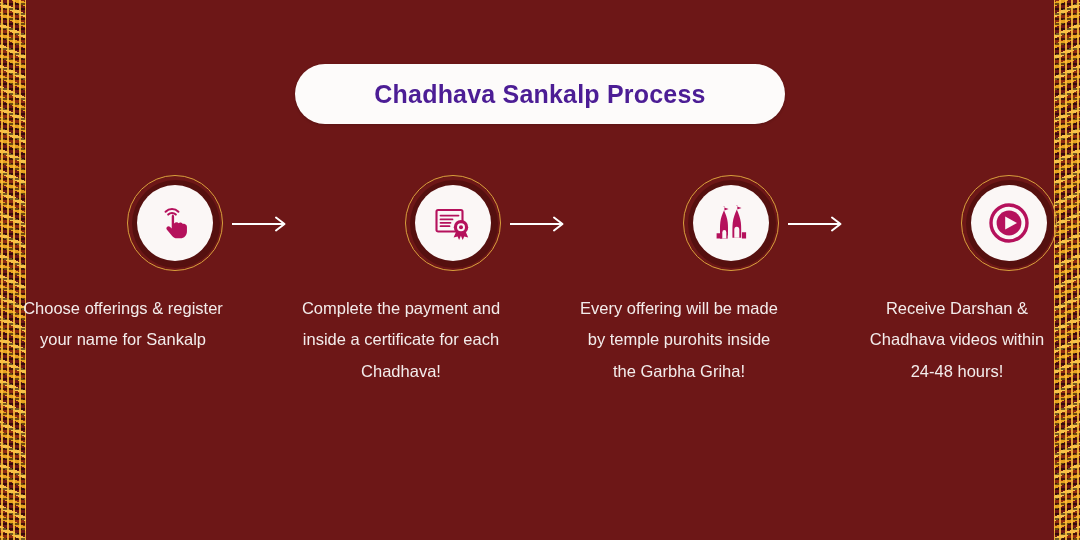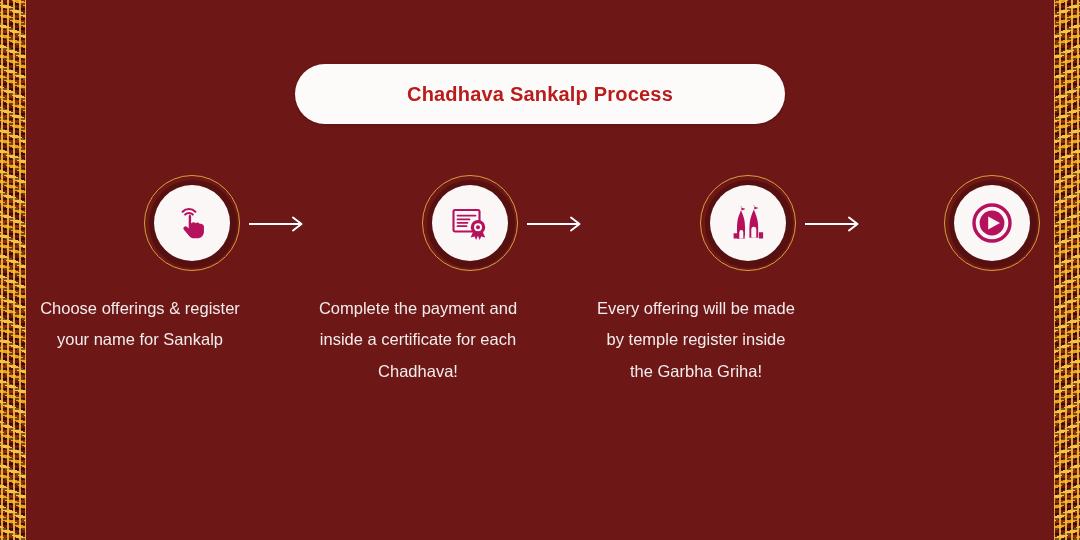--- a/index.html
+++ b/index.html
@@ -66,22 +66,22 @@
     width: 490px;
     height: 60px;
     border-radius: 30px;
     background: #fdfbfa;
     display: flex;
     align-items: center;
     justify-content: center;
     box-shadow: 0 1px 3px rgba(0,0,0,0.18);
   }
   .title-text {
-    color: #b91c1c;
-    font-size: 20px;
+    color: #4c1d95;
+    font-size: 25px;
     font-weight: bold;
     letter-spacing: 0.2px;
     white-space: nowrap;
   }
 
   
   .steps {
     position: absolute;
     left: 40px;
     top: 175px;
@@ -229,36 +229,37 @@
               <path d="M26.8 7.6c-1.7 4.0-3.5 8.3-4.05 13.0-0.5 4.3-0.35 9.1-0.3 15.2h8.7c0.05-6.1 0.2-10.9-0.3-15.2-0.55-4.7-2.35-9.0-4.05-13.0z"></path>
               <path d="M10.1 25.6h7.6v11.0h-7.6z"></path>
               <path d="M6.6 31.2h5.2c0 2.0 0 3.6 0 5.4h-5.2z"></path>
               <path d="M31.9 30.2h4.2c0 2.3 0 4.1 0 6.4h-4.2z"></path>
               <path d="M24.3 27.6a2.5 2.9 0 0 1 5.0 0v8.2h-5.0z" fill="#fbf7f6"></path>
               <path d="M12.3 30.4a2.0 2.4 0 0 1 4.0 0v6.2h-4.0z" fill="#fbf7f6"></path>
             </g>
           </svg>
         </div>
       </div>
-      <div class="caption">Every offering will be made by temple register inside the Garbha Griha!</div>
+      <div class="caption">Every offering will be made by temple purohits inside the Garbha Griha!</div>
     </div>
 
     <div class="arrow">
       <svg width="62" height="18" viewBox="0 0 62 18">
         <line x1="1" y1="9" x2="52" y2="9" stroke="#ffffff" stroke-width="2"></line>
         <polyline points="45,2.5 53.5,9 45,15.5" fill="none" stroke="#ffffff" stroke-width="2" stroke-linecap="round" stroke-linejoin="round"></polyline>
       </svg>
     </div>
 
     <div class="step">
       <div class="badge">
         <div class="disc">
           <svg width="48" height="48" viewBox="0 0 48 48">
             <circle cx="24" cy="24" r="18" fill="none" stroke="#b5115c" stroke-width="3.4"></circle>
             <circle cx="24" cy="24" r="12.4" fill="#b5115c"></circle>
             <polygon points="20.2,17.4 32.0,24 20.2,30.6" fill="#fbf7f6"></polygon>
           </svg>
         </div>
       </div>
+      <div class="caption">Receive Darshan &amp; Chadhava videos within 24-48 hours!</div>
     </div>
 
   </div>
 </div>
 
 </body></html>

